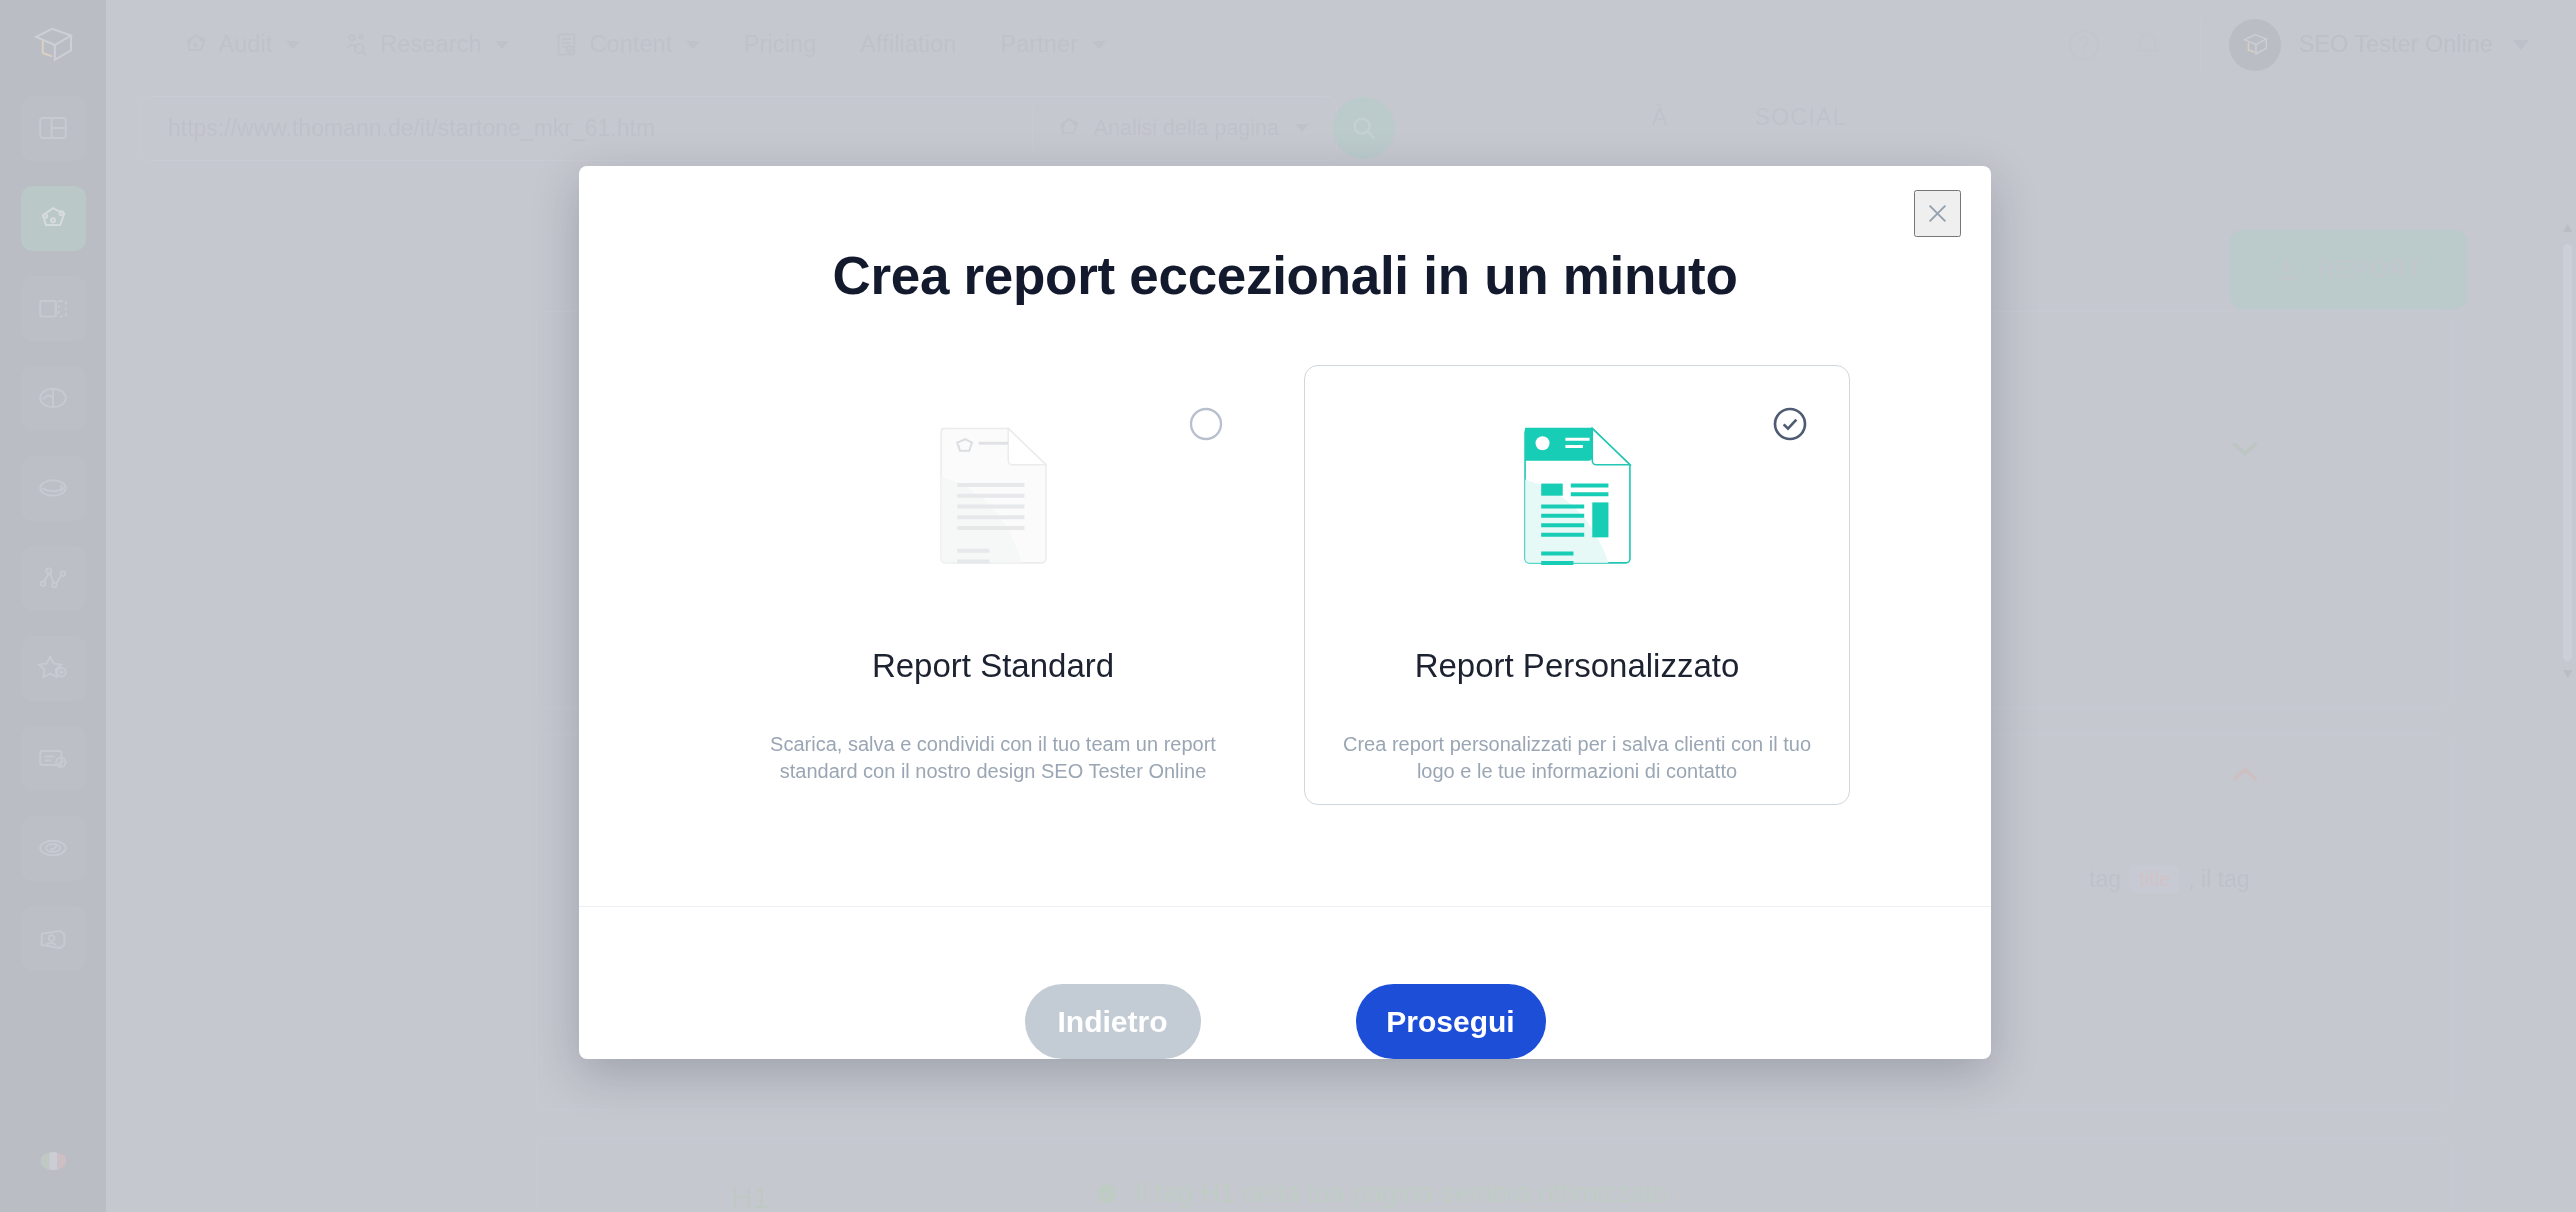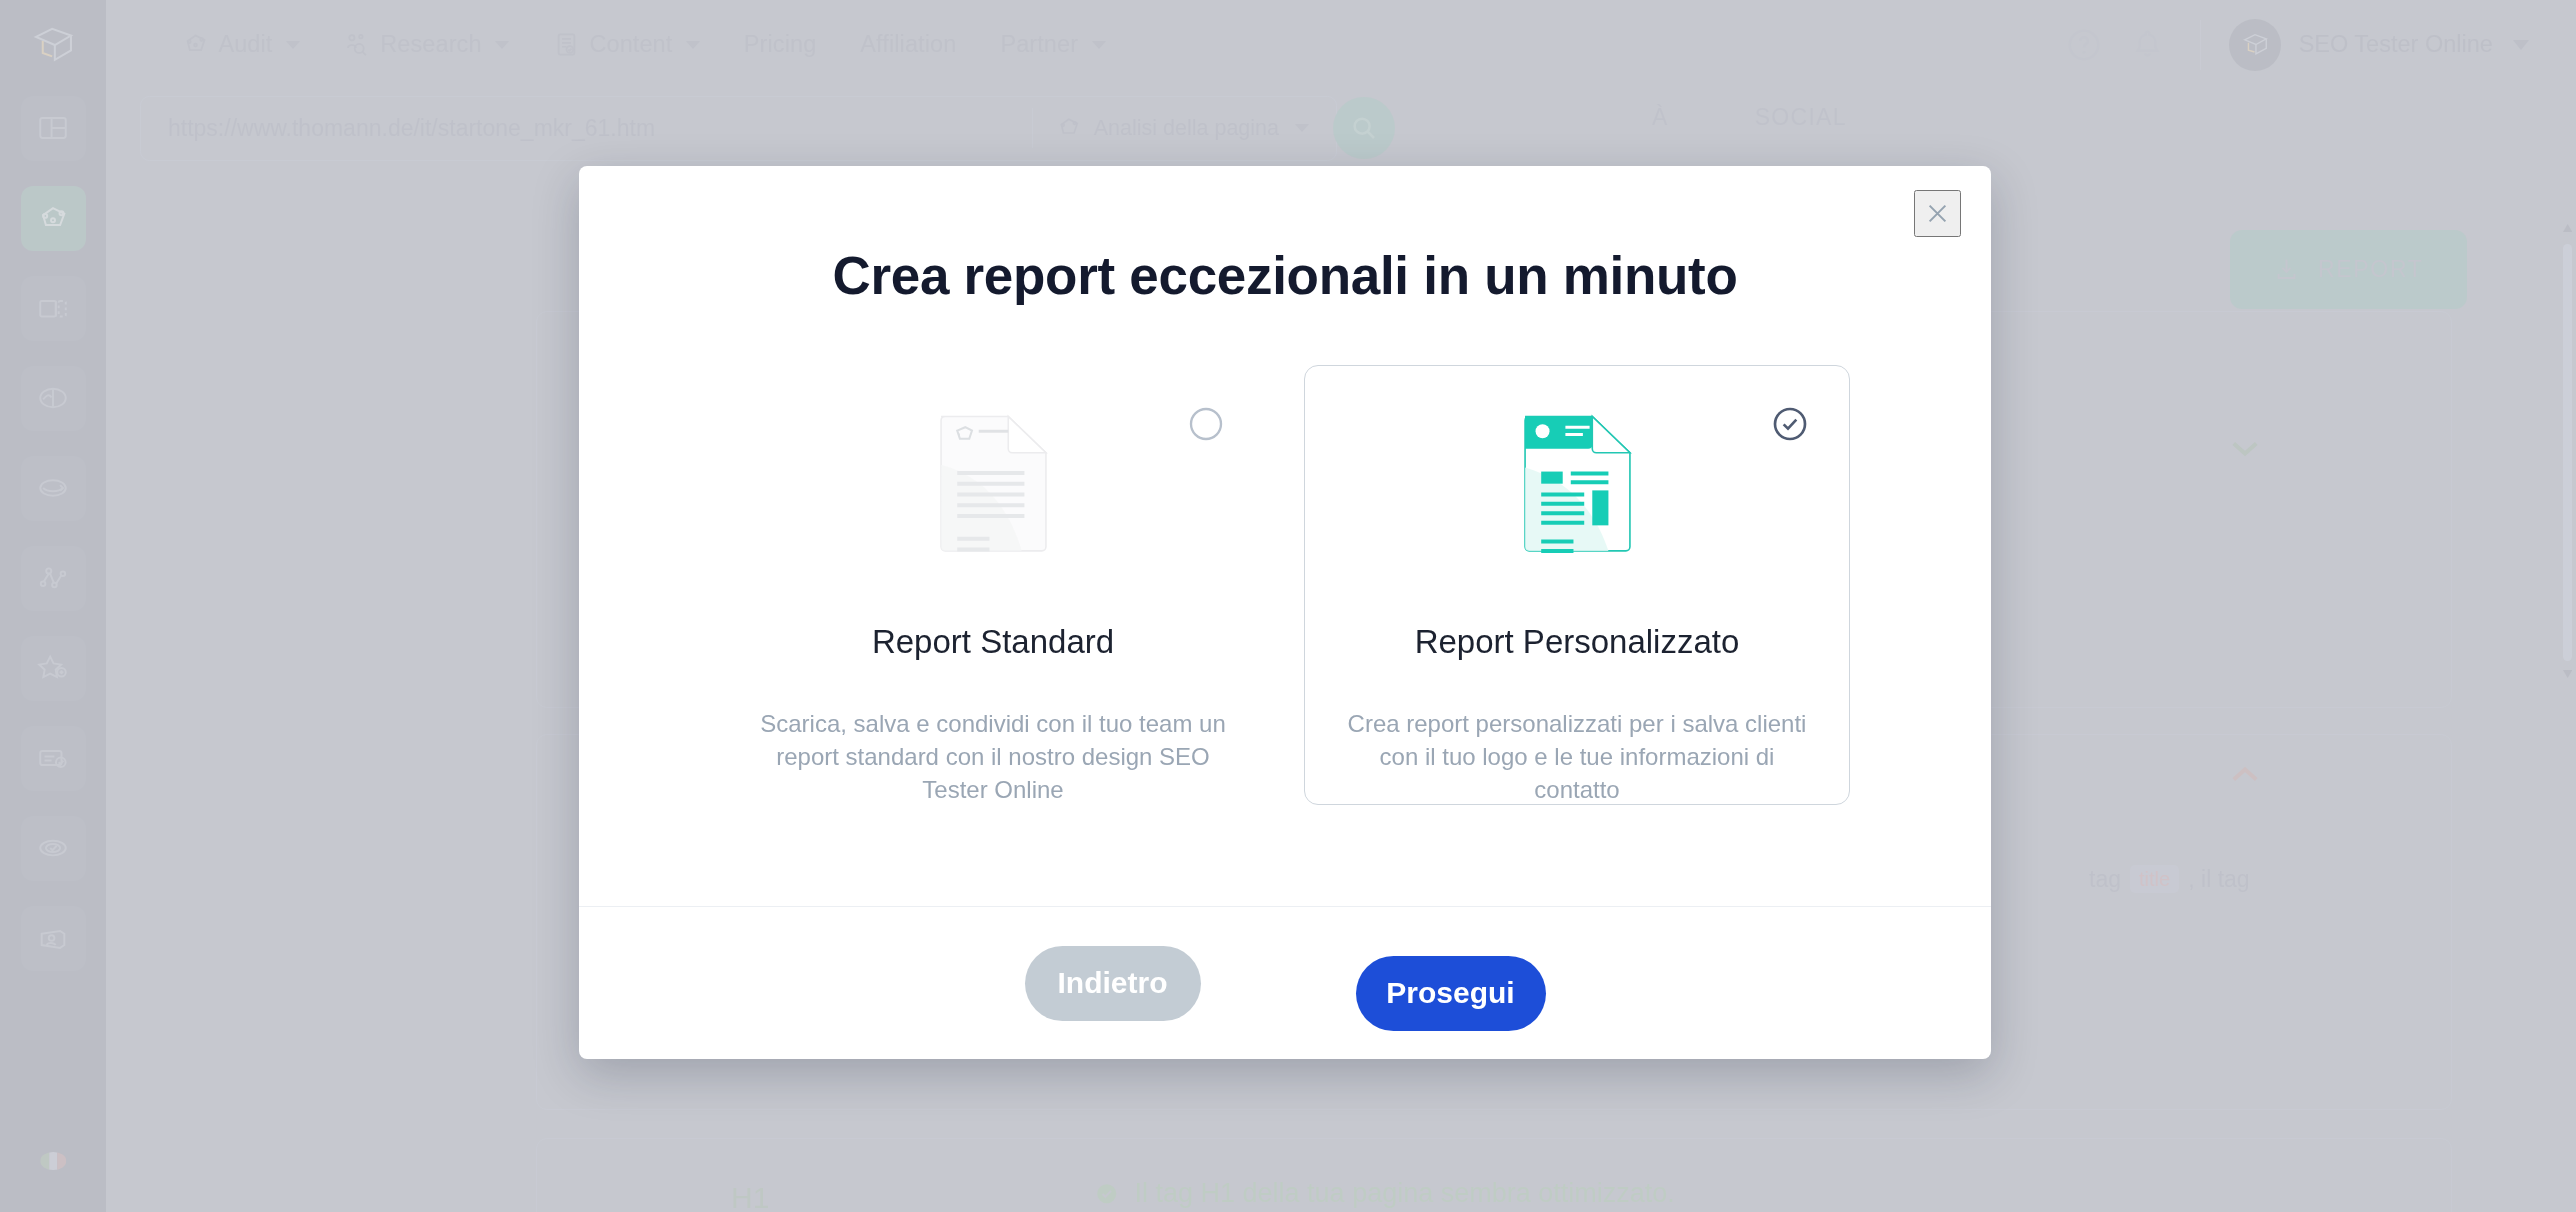--- a/index.html
+++ b/index.html
@@ -200,28 +200,28 @@
   .card .art { height: 168px; display: flex; align-items: center; justify-content: center; margin-top: 9.4px; }
   .card .art svg { display: block; }
   .card h3 {
     margin-top: 44px;
     font-size: 33px; font-weight: normal; color: #1c2230;
   }
   .card p {
     margin-top: 21.5px;
     width: 471px;
     text-align: center;
-    font-size: 24px; line-height: 1.38;
+    font-size: 20px; line-height: 1.38;
     color: #9aa6b4;
   }
   #modal-footer {
     margin-top: auto;
     border-top: 1.3px solid #eceff3;
     height: 153px;
-    display: flex; align-items: center; justify-content: center;
+    display: flex; align-items: flex-end; justify-content: center;
     gap: 155px;
   }
   .btn {
     height: 75px; border-radius: 38px;
     display: flex; align-items: center; justify-content: center;
     font-size: 30px; font-weight: bold; color: #ffffff;
     border: none; cursor: pointer;
     font-family: "Liberation Sans", sans-serif;
   }
   .btn-back { width: 176px; background: #c3ccd4; }

